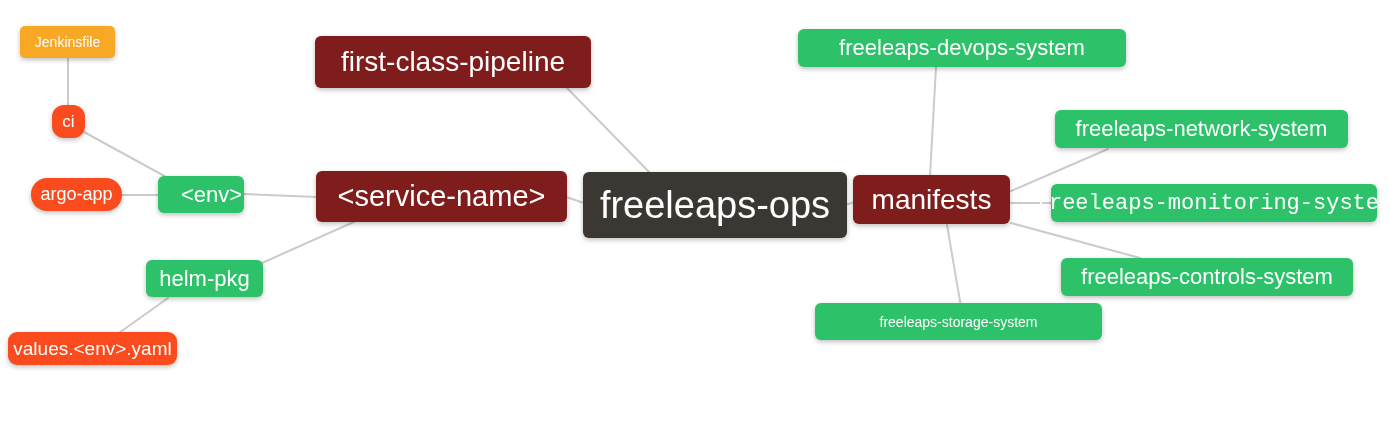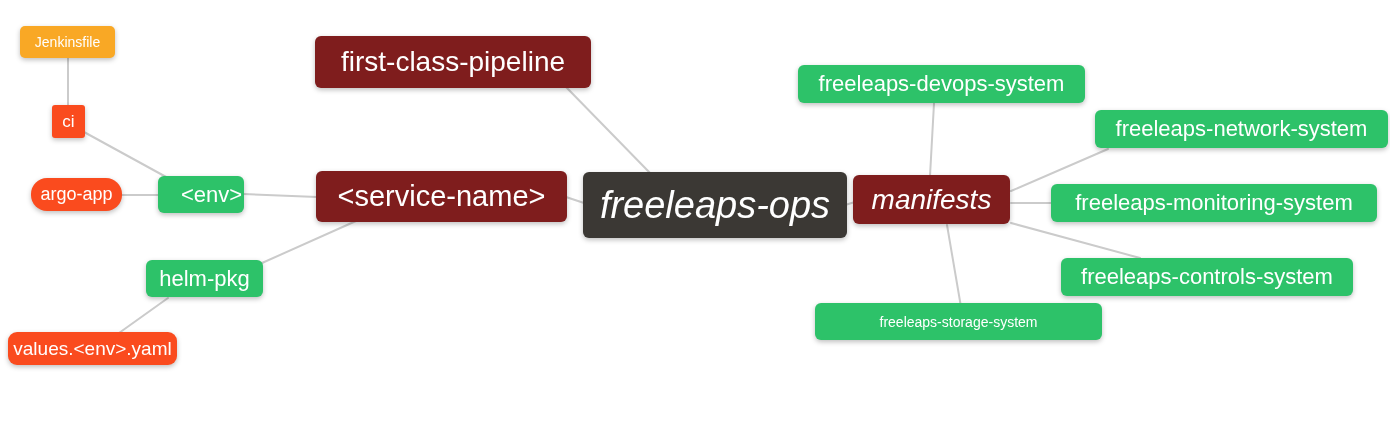--- a/index.html
+++ b/index.html
@@ -25,32 +25,32 @@
   }
   
   .c-root{background:#3b3834;}
   .c-blue{background:#7f1d1d;}
   .c-green{background:#2dc269;}
   .c-red{background:#fa4b1e;}
   .c-orange{background:#f9a825;}
 
   
   #n-jenkinsfile{left:20px;top:26px;width:95px;height:32px;font-size:14px;border-radius:5px;}
-  #n-ci{left:52px;top:105px;width:33px;height:33px;font-size:17px;border-radius:3px;}
+  #n-ci{left:52px;top:105px;width:33px;height:33px;font-size:17px;border-radius:12px;}
   #n-argo-app{left:31px;top:178px;width:91px;height:33px;font-size:18px;border-radius:16px;}
   #n-env{left:158px;top:176px;width:86px;height:37px;font-size:22px;padding-left:21px;}
   #n-helm-pkg{left:146px;top:260px;width:117px;height:37px;font-size:22px;}
   #n-values-env-yaml{left:8px;top:332px;width:169px;height:33px;font-size:19px;border-radius:9px;}
   #n-first-class-pipeline{left:315px;top:36px;width:276px;height:52px;font-size:28px;}
   #n-service-name{left:316px;top:171px;width:251px;height:51px;font-size:29px;}
-  #n-freeleaps-ops{left:583px;top:172px;width:264px;height:66px;font-size:38px;font-style:italic;}
-  #n-manifests{left:853px;top:175px;width:157px;height:49px;font-size:28px;font-style:italic;}
-  #n-devops-system{left:798px;top:29px;width:287px;height:38px;font-size:22px;margin-top:36px;}
-  #n-network-system{left:1055px;top:110px;width:293px;height:38px;font-size:22px;margin-left:40px;}
-  #n-monitoring-system{left:1051px;top:184px;width:326px;height:38px;font-size:22px;}
+  #n-freeleaps-ops{left:583px;top:172px;width:264px;height:66px;font-size:38px;}
+  #n-manifests{left:853px;top:175px;width:157px;height:49px;font-size:28px;}
+  #n-devops-system{left:798px;top:29px;width:328px;height:38px;font-size:22px;}
+  #n-network-system{left:1055px;top:110px;width:293px;height:38px;font-size:22px;}
+  #n-monitoring-system{left:1051px;top:184px;width:326px;height:38px;font-size:22px;font-family:Liberation Mono, monospace;}
   #n-controls-system{left:1061px;top:258px;width:292px;height:38px;font-size:22px;}
   #n-storage-system{left:815px;top:303px;width:287px;height:37px;font-size:14px;}
 </style>
 </head>
 <body>
 
 <div class="canvas">
 
   <svg class="edges" viewBox="0 0 1390 421" xmlns="http://www.w3.org/2000/svg">
     <line x1="68" y1="58" x2="68" y2="106"></line>

